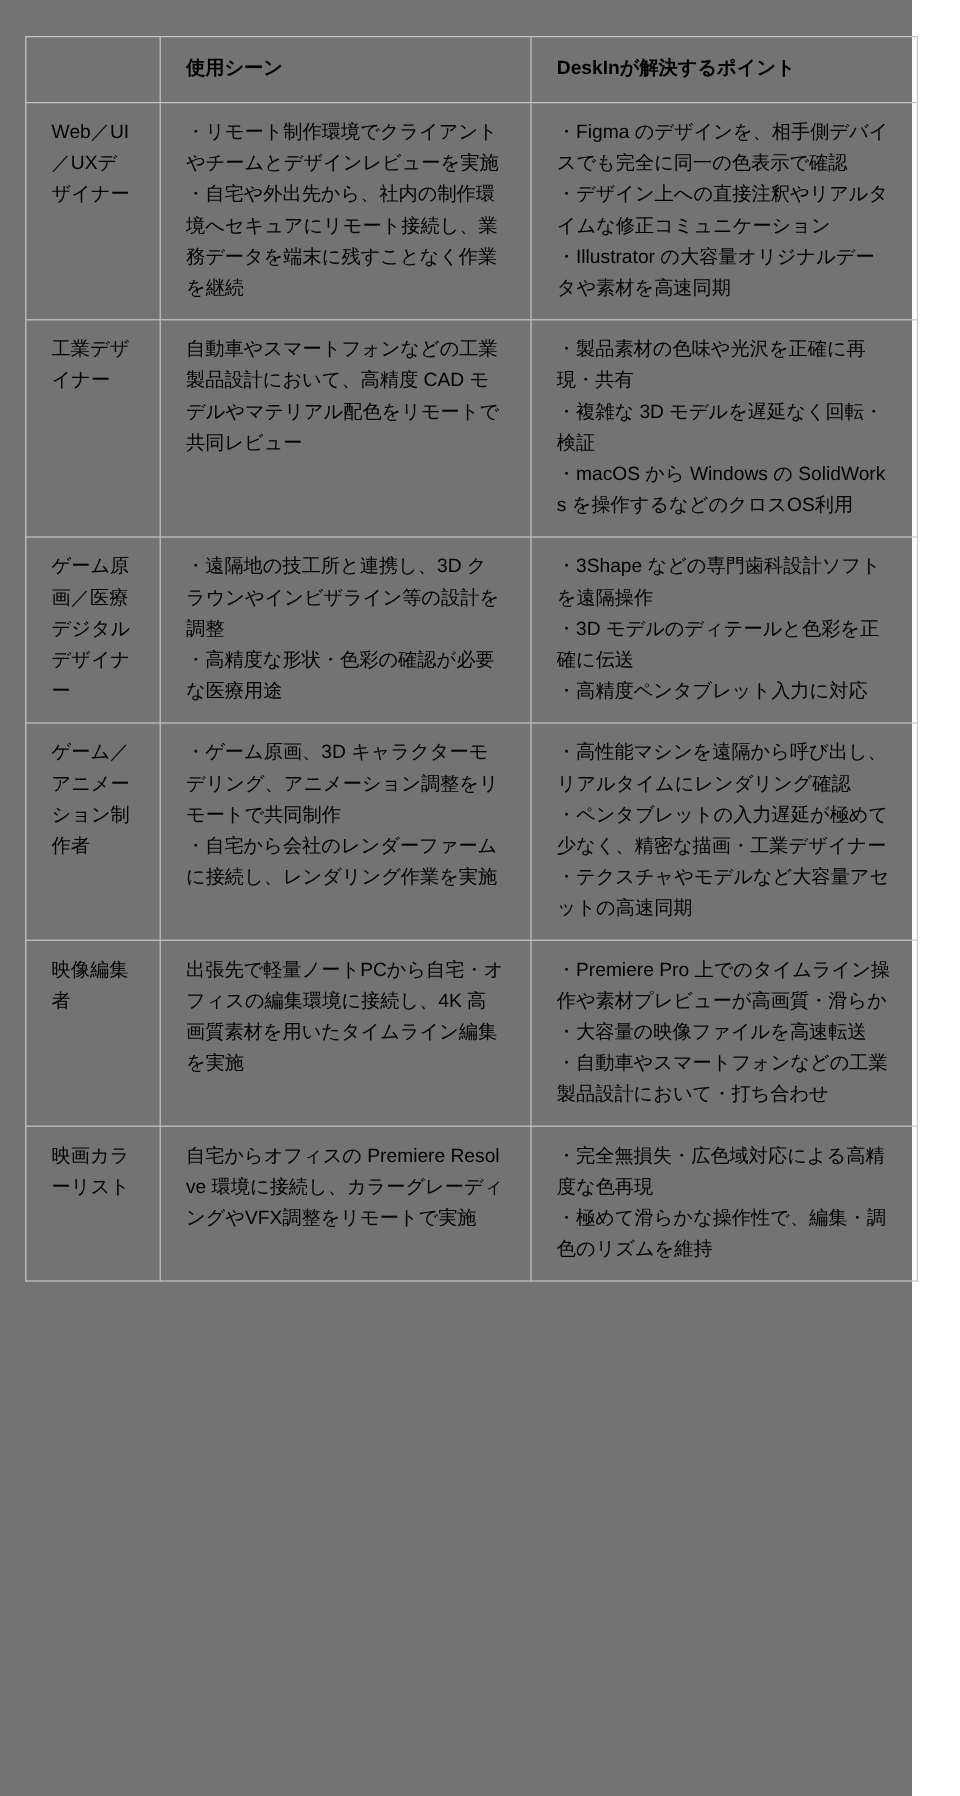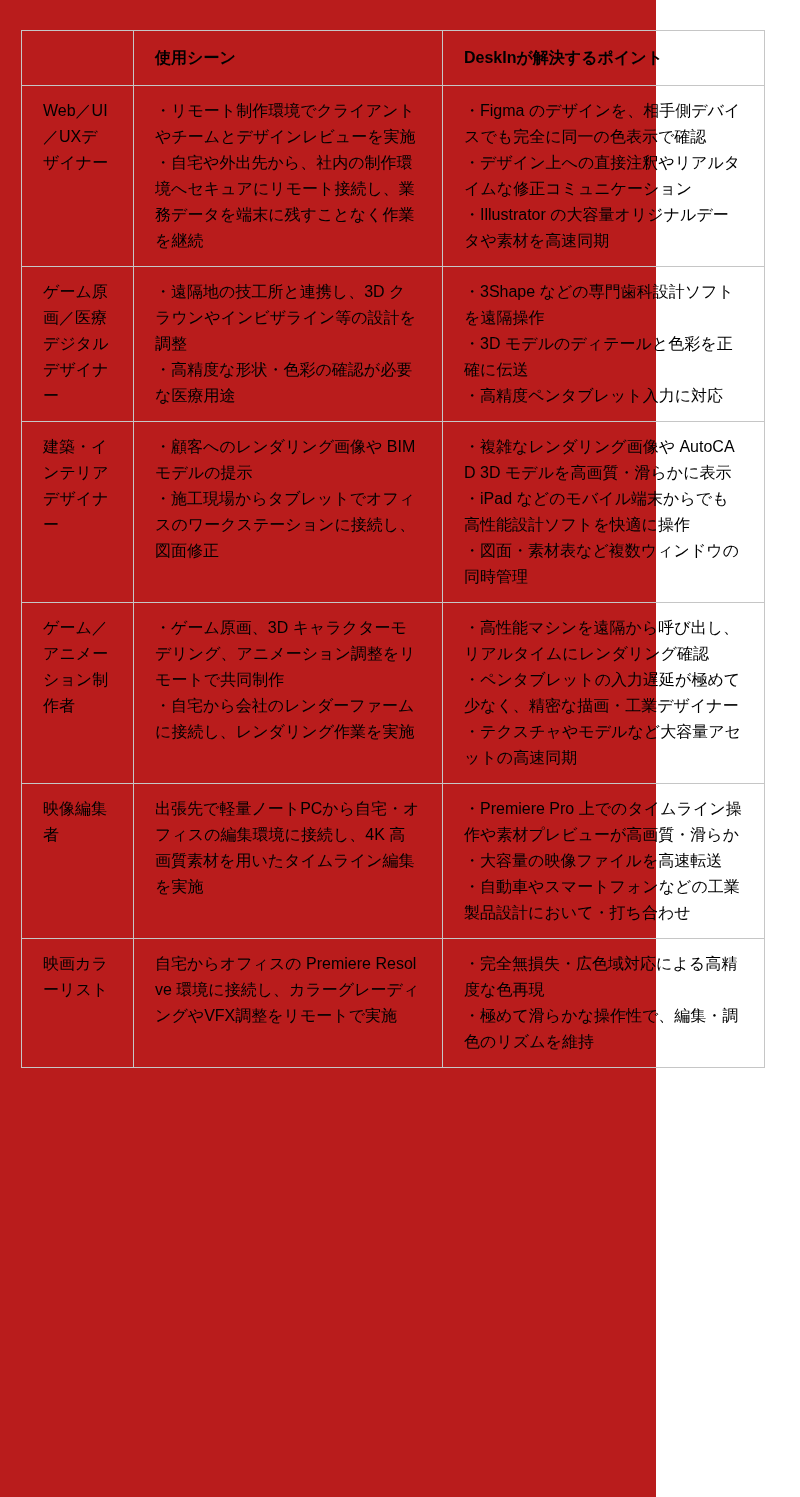--- a/index.html
+++ b/index.html
@@ -1,27 +1,27 @@
 <!DOCTYPE html>
 <html lang="ja"><head>
 <meta charset="utf-8">
 <style>
   html, body {
     margin: 0;
     padding: 0;
     background: #ffffff;
   }
   .page {
-    width: 656px;
+    width: 760px;
     min-height: 1497px;
     box-sizing: border-box;
     padding: 30px 36px 31px 21px;
     font-family: "Liberation Sans", "DejaVu Sans", sans-serif;
     color: #000000;
-    background: #b91c1c;
+    background: #737373;
   }
   table.usecase {
     border-collapse: collapse;
     table-layout: fixed;
     width: 743px;
   }
   col.c1 { width: 112px; }
   col.c2 { width: 309px; }
   col.c3 { width: 322px; }
   th, td {
@@ -68,46 +68,45 @@
             <p>・自宅や外出先から、社内の制作環境へセキュアにリモート接続し、業務データを端末に残すことなく作業を継続</p>
           </td>
     <td>
             <p>・Figma のデザインを、相手側デバイスでも完全に同一の色表示で確認</p>
             <p>・デザイン上への直接注釈やリアルタイムな修正コミュニケーション</p>
             <p>・Illustrator の大容量オリジナルデータや素材を高速同期</p>
           </td>
   </tr>
 
 
+  <tr>
+    <th scope="row">工業デザイナー</th>
+    <td>
+            <p>自動車やスマートフォンなどの工業製品設計において、高精度 CAD モデルやマテリアル配色をリモートで共同レビュー</p>
+          </td>
+    <td>
+            <p>・製品素材の色味や光沢を正確に再現・共有</p>
+            <p>・複雑な 3D モデルを遅延なく回転・検証</p>
+            <p>・macOS から Windows の SolidWorks を操作するなどのクロスOS利用</p>
+          </td>
+  </tr>
 
   <tr>
     <th scope="row">ゲーム原画／医療デジタルデザイナー</th>
     <td>
             <p>・遠隔地の技工所と連携し、3D クラウンやインビザライン等の設計を調整</p>
             <p>・高精度な形状・色彩の確認が必要な医療用途</p>
           </td>
     <td>
             <p>・3Shape などの専門歯科設計ソフトを遠隔操作</p>
             <p>・3D モデルのディテールと色彩を正確に伝送</p>
             <p>・高精度ペンタブレット入力に対応</p>
           </td>
   </tr>
 
-  <tr>
-    <th scope="row">建築・インテリアデザイナー</th>
-    <td>
-            <p>・顧客へのレンダリング画像や BIM モデルの提示</p>
-            <p>・施工現場からタブレットでオフィスのワークステーションに接続し、図面修正</p>
-          </td>
-    <td>
-            <p>・複雑なレンダリング画像や AutoCAD 3D モデルを高画質・滑らかに表示</p>
-            <p>・iPad などのモバイル端末からでも高性能設計ソフトを快適に操作</p>
-            <p>・図面・素材表など複数ウィンドウの同時管理</p>
-          </td>
-  </tr>
 
   <tr>
     <th scope="row">ゲーム／アニメーション制作者</th>
     <td>
             <p>・ゲーム原画、3D キャラクターモデリング、アニメーション調整をリモートで共同制作</p>
             <p>・自宅から会社のレンダーファームに接続し、レンダリング作業を実施</p>
           </td>
     <td>
             <p>・高性能マシンを遠隔から呼び出し、リアルタイムにレンダリング確認</p>
             <p>・ペンタブレットの入力遅延が極めて少なく、精密な描画・工業デザイナー</p>

